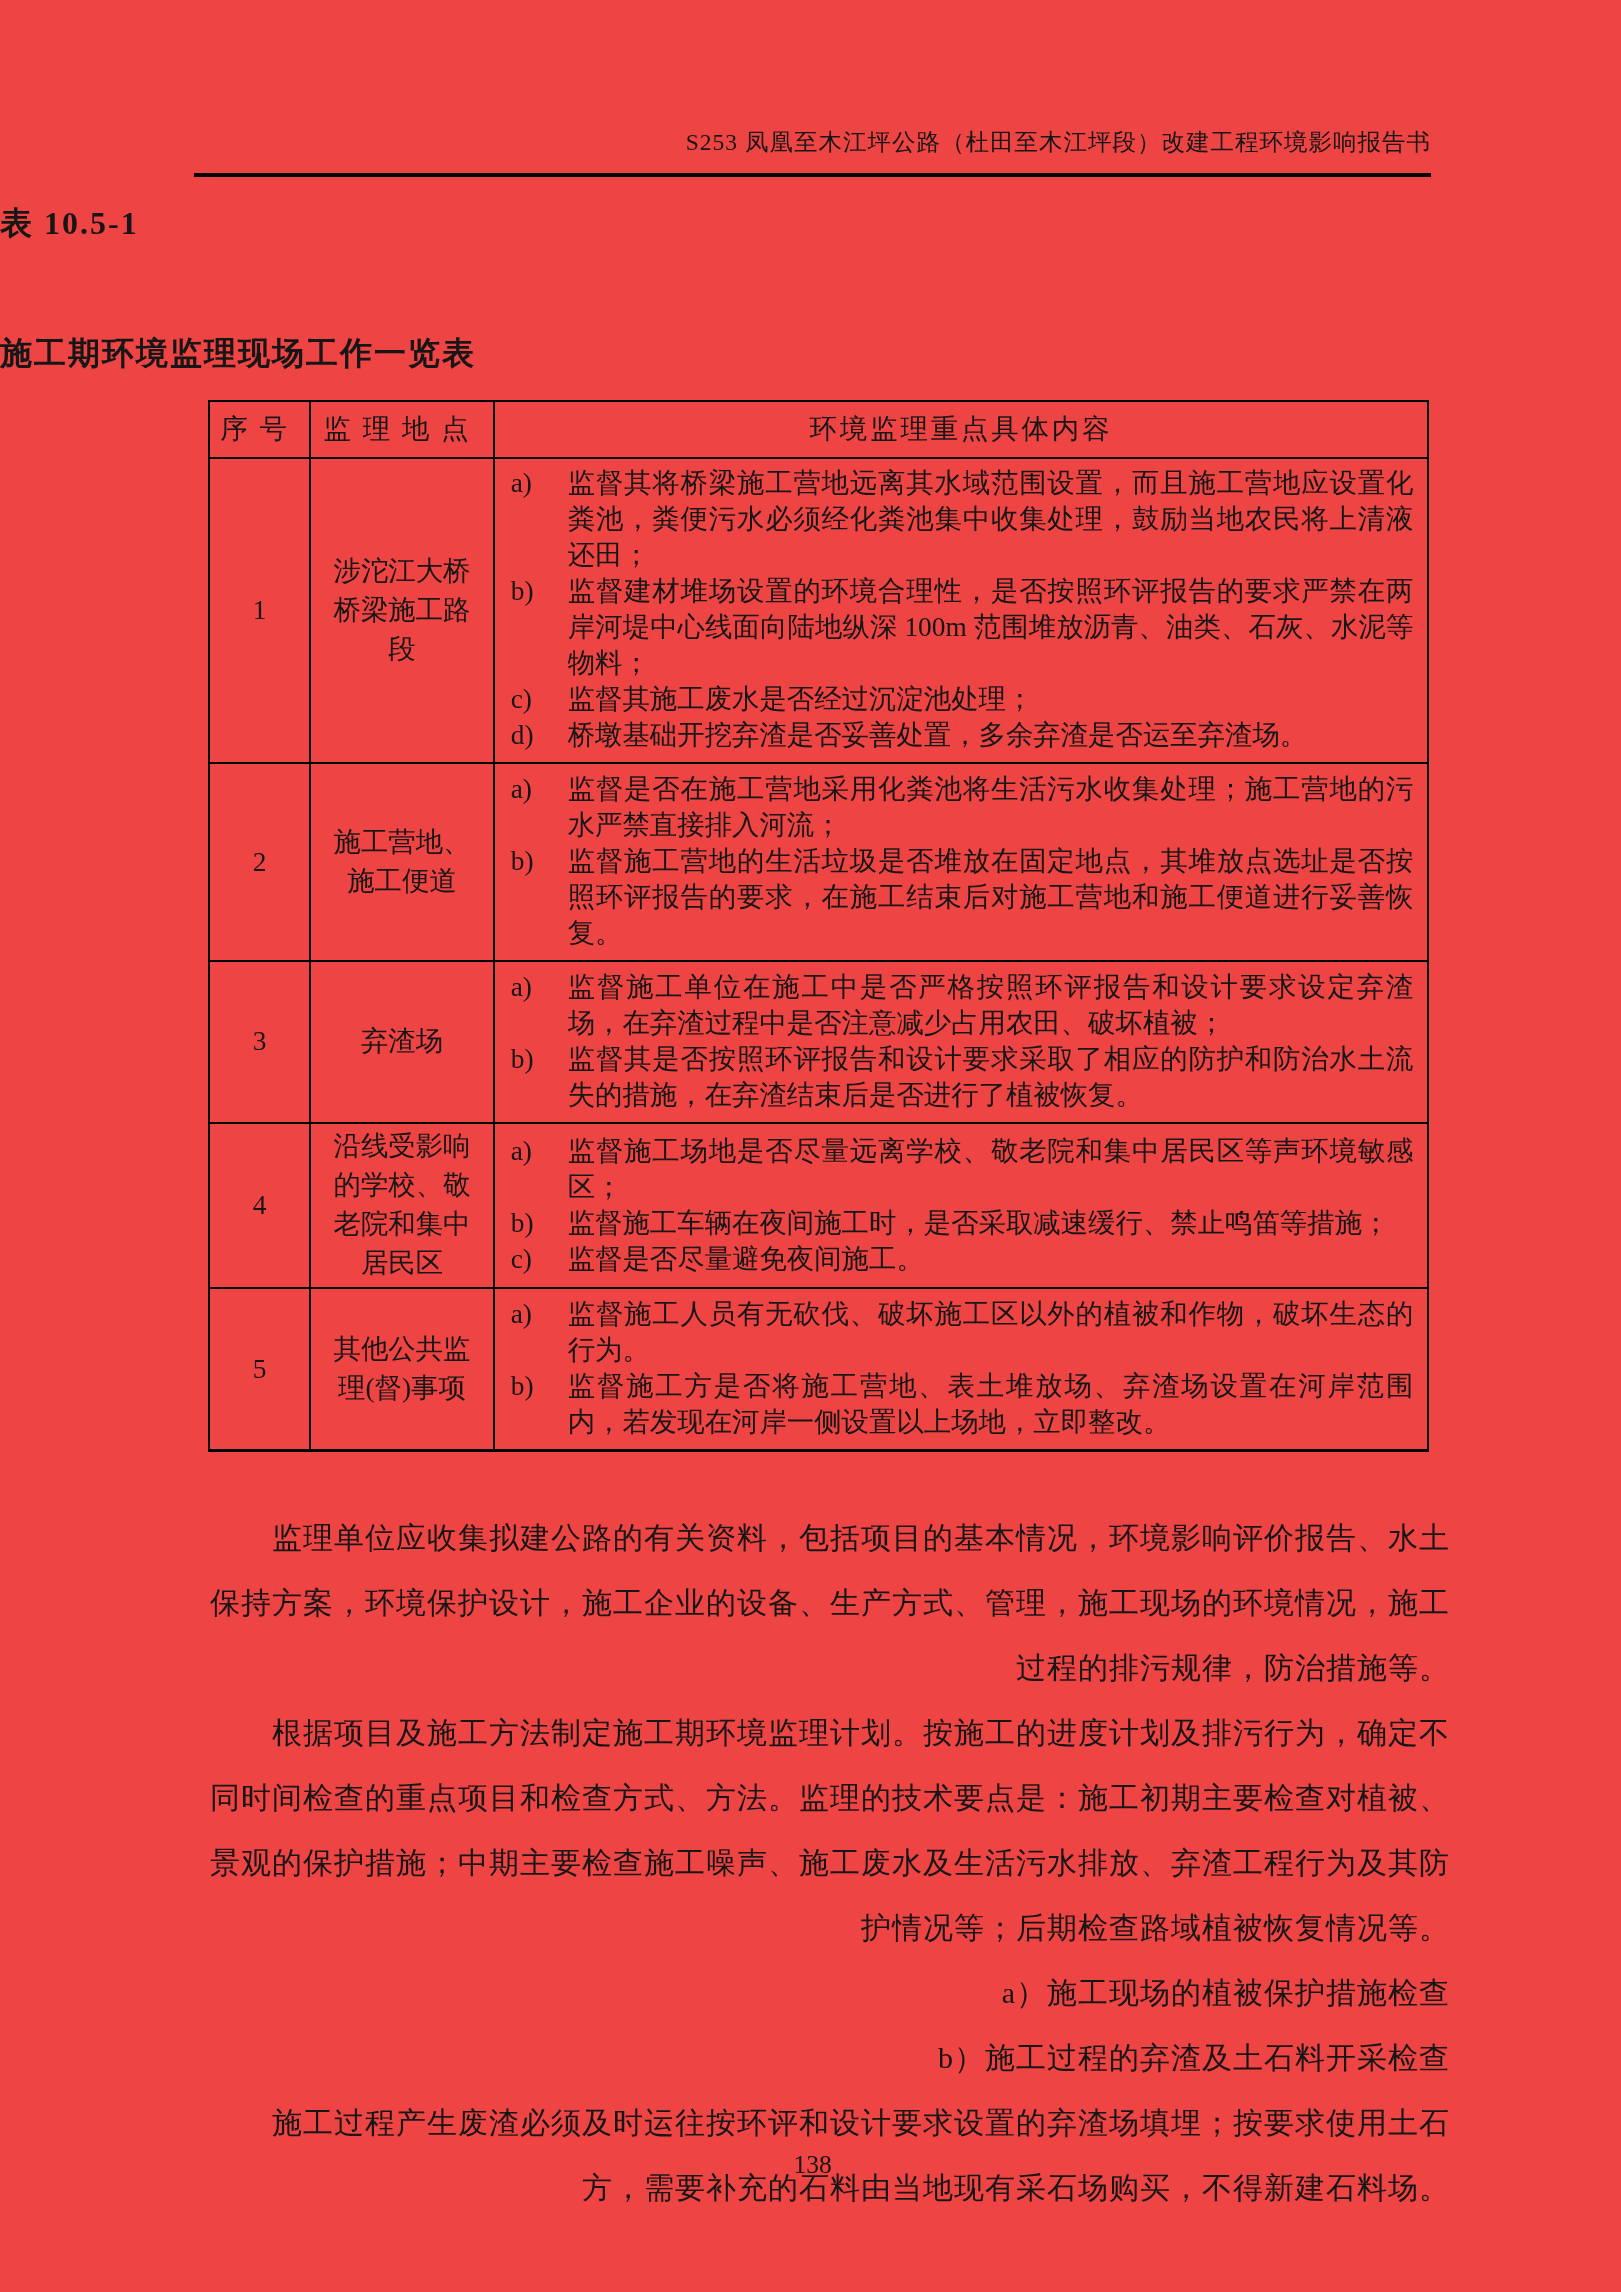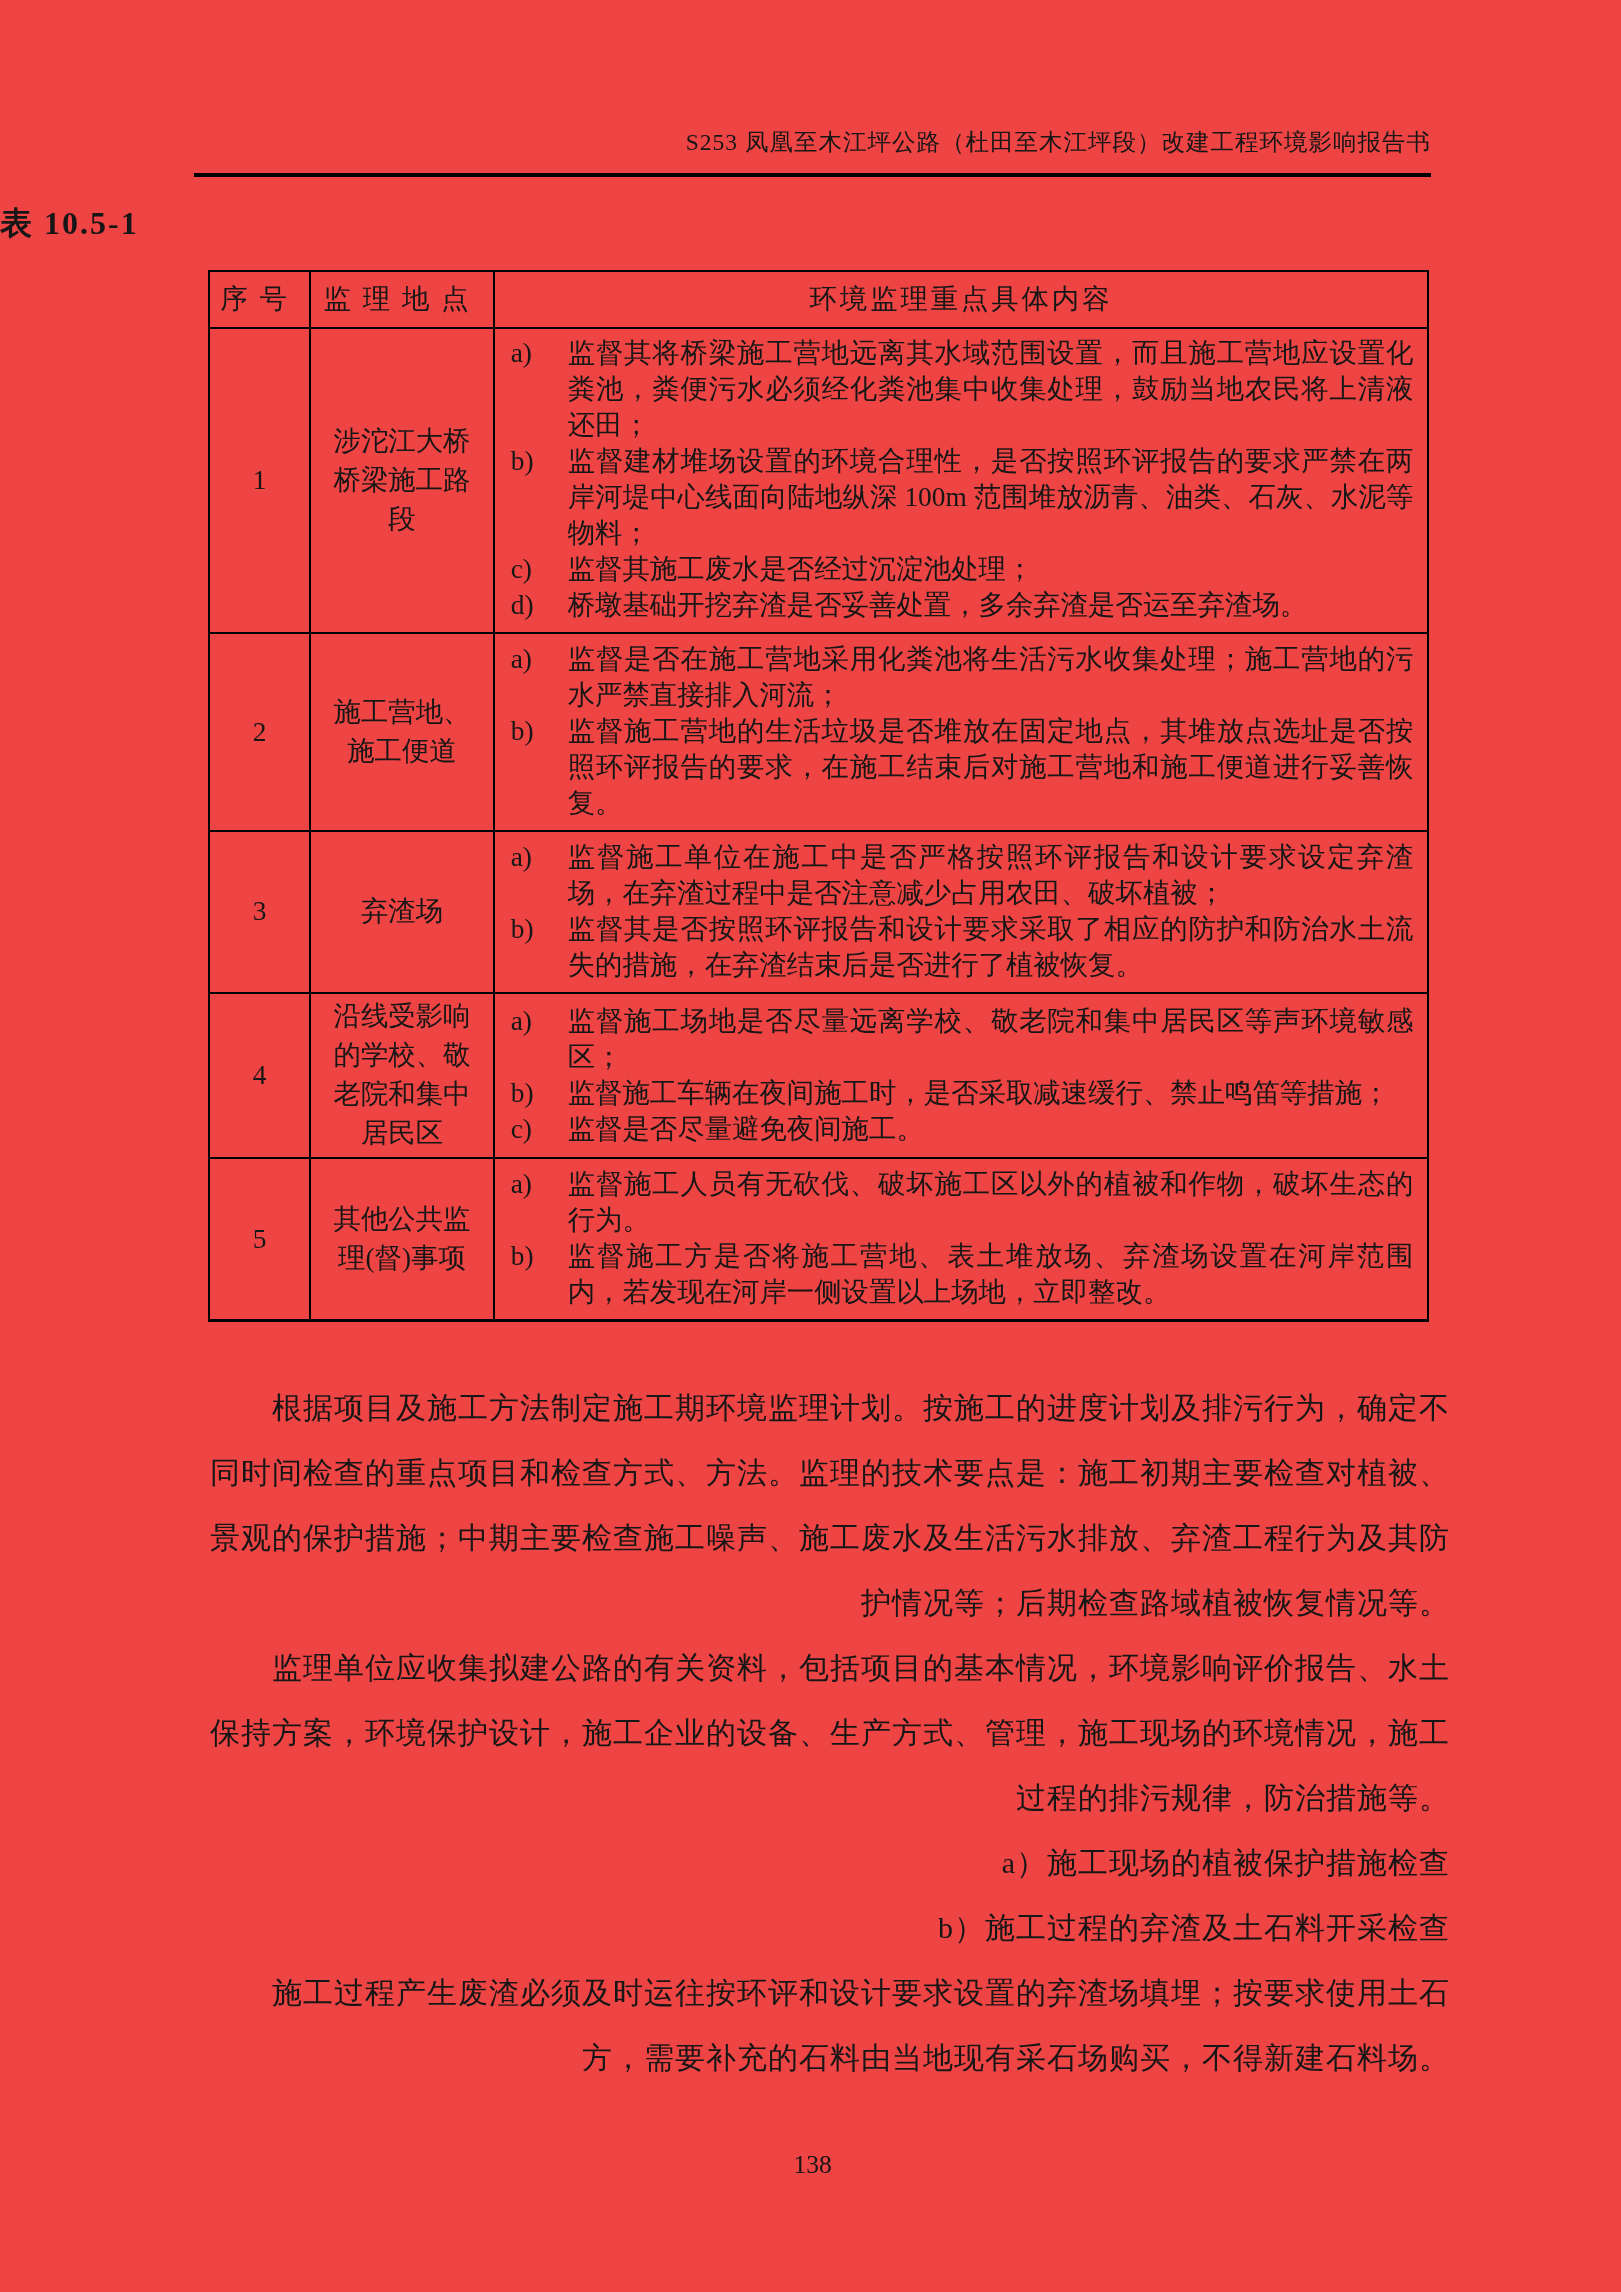--- a/index.html
+++ b/index.html
@@ -68,20 +68,21 @@
 </head>
 <body>
 
 <div class="page">
 
   <div class="running-header">S253 凤凰至木江坪公路（杜田至木江坪段）改建工程环境影响报告书</div>
   <div class="header-rule"></div>
 
   <div class="caption">
     <span>表 10.5-1</span>
+    <span>施工期环境监理现场工作一览表</span>
   </div>
 
   <table class="monitor">
     <colgroup>
       <col style="width:101px">
       <col style="width:184px">
       <col style="width:934px">
     </colgroup>
     <thead>
       <tr>
@@ -182,22 +183,22 @@
   <div class="item">
     <span class="item-label">b)</span>
     <span class="item-text">监督施工方是否将施工营地、表土堆放场、弃渣场设置在河岸范围内，若发现在河岸一侧设置以上场地，立即整改。</span>
   </div>
 </td>
   </tr>
 </tbody>
   </table>
 
   <div class="body-text">
+      <p class="body-para">监理单位应收集拟建公路的有关资料，包括项目的基本情况，环境影响评价报告、水土保持方案，环境保护设计，施工企业的设备、生产方式、管理，施工现场的环境情况，施工过程的排污规律，防治措施等。</p>
       <p class="body-para">根据项目及施工方法制定施工期环境监理计划。按施工的进度计划及排污行为，确定不同时间检查的重点项目和检查方式、方法。监理的技术要点是：施工初期主要检查对植被、景观的保护措施；中期主要检查施工噪声、施工废水及生活污水排放、弃渣工程行为及其防护情况等；后期检查路域植被恢复情况等。</p>
-      <p class="body-para">监理单位应收集拟建公路的有关资料，包括项目的基本情况，环境影响评价报告、水土保持方案，环境保护设计，施工企业的设备、生产方式、管理，施工现场的环境情况，施工过程的排污规律，防治措施等。</p>
       <p class="body-heading">a）施工现场的植被保护措施检查</p>
       <p class="body-heading">b）施工过程的弃渣及土石料开采检查</p>
       <p class="body-para">施工过程产生废渣必须及时运往按环评和设计要求设置的弃渣场填埋；按要求使用土石方，需要补充的石料由当地现有采石场购买，不得新建石料场。</p>
     </div>
 
   <div class="page-number">138</div>
 </div>
 
 
 </body></html>

